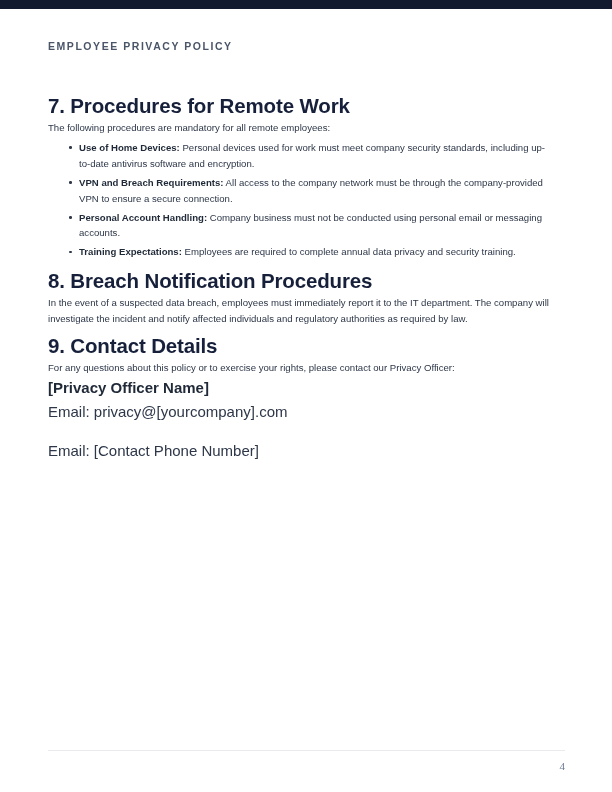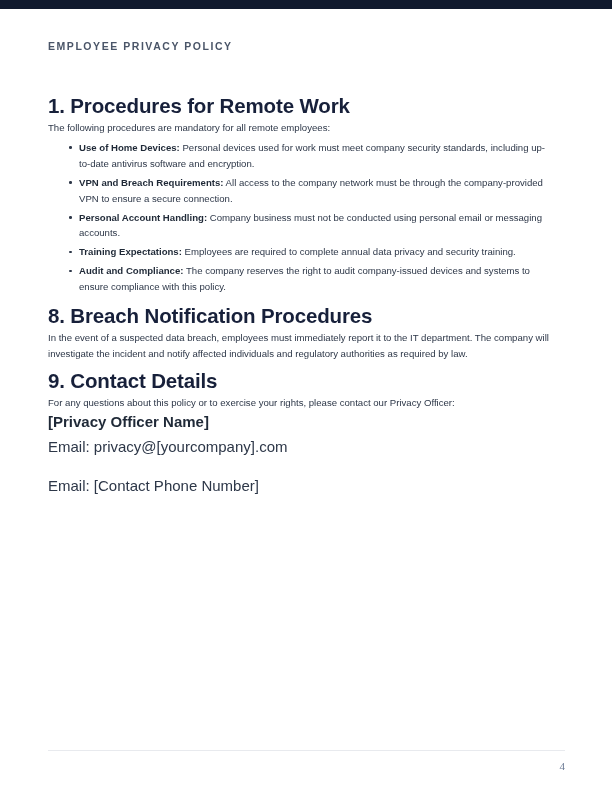--- a/index.html
+++ b/index.html
@@ -155,39 +155,36 @@
 
 <div class="top-bar"></div>
 
 <div class="page">
 
   <div class="running-header">EMPLOYEE PRIVACY POLICY</div>
 
   <div class="body-region">
 
     <div class="section-block">
-      <h2 class="section-heading">1. Procedures for Remote Work</h2>
+      <h2 class="section-heading">7. Procedures for Remote Work</h2>
 
       <p class="body-text">The following procedures are mandatory for all remote employees:</p>
 
       <ul class="bullets">
         <li>
           <span class="lead-label">Use of Home Devices:</span><span> Personal devices used for work must meet company security standards, including up-to-date antivirus software and encryption.</span>
         </li>
         <li>
           <span class="lead-label">VPN and Breach Requirements:</span><span> All access to the company network must be through the company-provided VPN to ensure a secure connection.</span>
         </li>
         <li>
           <span class="lead-label">Personal Account Handling:</span><span> Company business must not be conducted using personal email or messaging accounts.</span>
         </li>
         <li>
           <span class="lead-label">Training Expectations:</span><span> Employees are required to complete annual data privacy and security training.</span>
-        </li>
-        <li>
-          <span class="lead-label">Audit and Compliance:</span><span> The company reserves the right to audit company-issued devices and systems to ensure compliance with this policy.</span>
         </li>
       </ul>
     </div>
 
     <div class="sec-gap-7"></div>
 
     <div class="section-block">
       <h2 class="section-heading">8. Breach Notification Procedures</h2>
 
       <p class="body-text">In the event of a suspected data breach, employees must immediately report it to the IT department. The company will investigate the incident and notify affected individuals and regulatory authorities as required by law.</p>

